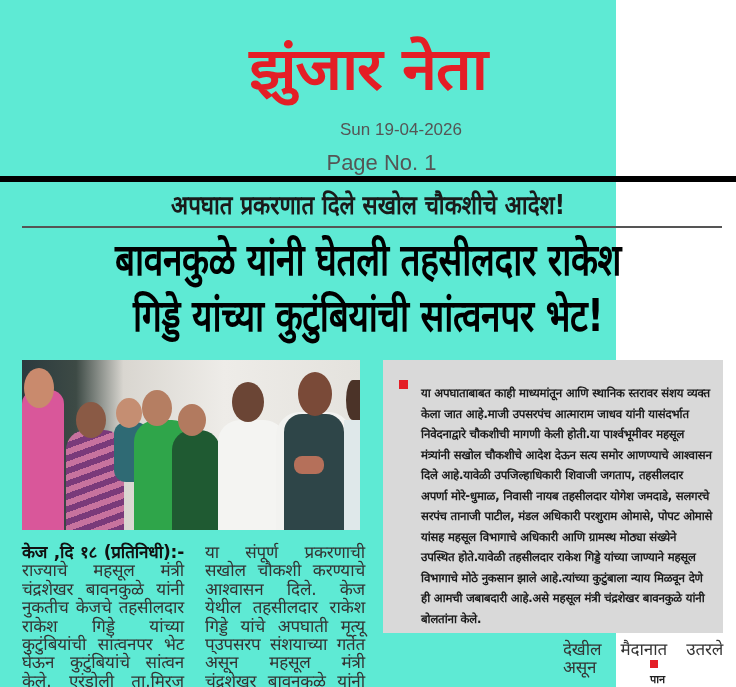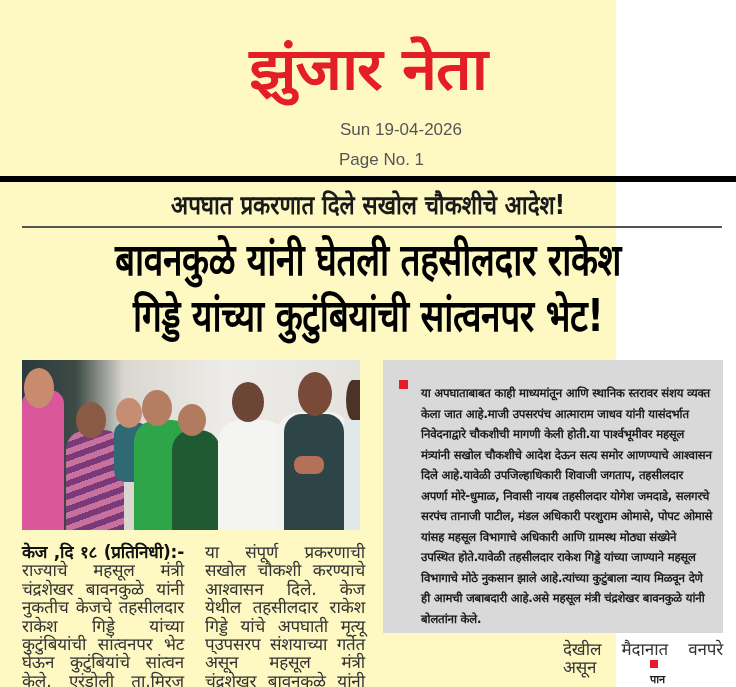--- a/index.html
+++ b/index.html
@@ -2,21 +2,21 @@
 <html><head>
   <meta charset="utf-8">
   <style>
     * { box-sizing: border-box; margin: 0; padding: 0; }
     html, body {
       width: 736px; height: 687px; overflow: hidden;
       background: #ffffff;
       font-family: "DejaVu Sans", sans-serif;
       color: #222;
     }
-    .page { position: relative; width: 616px; height: 687px; background: #fef9c3; }
+    .page { position: relative; width: 616px; height: 687px; background: #5eead4; }
 
     
     .masthead {
       position: absolute; left: 0; top: 34px; width: 736px; height: 70px;
       text-align: center;
     }
     .masthead-title {
       display: inline-block;
       font-family: "DejaVu Sans", sans-serif;
       font-weight: bold;
@@ -27,21 +27,21 @@
       transform: scaleX(1.08);
     }
     .edition-date {
       position: absolute; left: 3px; top: 120px; width: 736px; text-align: center;
       font-family: "Liberation Sans", sans-serif;
       font-size: 17px; color: #555; padding-left: 60px;
     }
     .page-number {
       position: absolute; left: 0; top: 150px; width: 736px; text-align: center;
       font-family: "Liberation Sans", sans-serif;
-      font-size: 17px; color: #555; padding-left: 27px;
+      font-size: 22px; color: #555; padding-left: 27px;
     }
     .masthead-rule {
       position: absolute; left: 0; top: 176px; width: 736px; height: 6px; background: #000;
     }
 
     
     .kicker {
       position: absolute; left: 0; top: 186px; width: 736px; text-align: center;
       font-family: "DejaVu Sans", sans-serif;
       font-weight: bold; font-size: 26px; line-height: 38px; color: #1a1a1a;
@@ -161,19 +161,19 @@
     <div class="sidebar-text">या अपघाताबाबत काही माध्यमांतून आणि स्थानिक स्तरावर संशय व्यक्त केला जात आहे.माजी उपसरपंच आत्माराम जाधव यांनी यासंदर्भात निवेदनाद्वारे चौकशीची मागणी केली होती.या पार्श्वभूमीवर महसूल मंत्र्यांनी सखोल चौकशीचे आदेश देऊन सत्य समोर आणण्याचे आश्वासन दिले आहे.यावेळी उपजिल्हाधिकारी शिवाजी जगताप, तहसीलदार अपर्णा मोरे-धुमाळ, निवासी नायब तहसीलदार योगेश जमदाडे, सलगरचे सरपंच तानाजी पाटील, मंडल अधिकारी परशुराम ओमासे, पोपट ओमासे यांसह महसूल विभागाचे अधिकारी आणि ग्रामस्थ मोठ्या संख्येने उपस्थित होते.यावेळी तहसीलदार राकेश गिड्डे यांच्या जाण्याने महसूल विभागाचे मोठे नुकसान झाले आहे.त्यांच्या कुटुंबाला न्याय मिळवून देणे ही आमची जबाबदारी आहे.असे महसूल मंत्री चंद्रशेखर बावनकुळे यांनी बोलतांना केले.</div>
   </div>
 
   <div class="col col-1">
     <span class="dateline">केज ,दि १८ (प्रतिनिधी):-</span><span> राज्याचे महसूल मंत्री चंद्रशेखर बावनकुळे यांनी नुकतीच केजचे तहसीलदार राकेश गिड्डे यांच्या कुटुंबियांची सांत्वनपर भेट घेऊन कुटुंबियांचे सांत्वन केले. एरंडोली ता.मिरज जिल्हा सांगली येथे त्यांच्या राहत्या घरी भेट देऊन</span>
   </div>
   <div class="col col-2">
     <span>या संपूर्ण प्रकरणाची सखोल चौकशी करण्याचे आश्वासन दिले. केज येथील तहसीलदार राकेश गिड्डे यांचे अपघाती मृत्यू प्उपसरप संशयाच्या गर्तेत असून महसूल मंत्री चंद्रशेखर बावनकुळे यांनी सखोल चौकशीचे आदेश दिले असून कर्तव्यदक्ष तहसीलदाराचा अशा प्रकारे</span>
   </div>
   <div class="col col-4">
-    <span>देखील मैदानात वनपरे असून</span>
+    <span>देखील मैदानात उतरले असून</span>
   </div>
   <div class="continued">
     <span class="sq"></span><span>पान २ वर..</span>
   </div>
 
 </div>
 
 </body></html>

